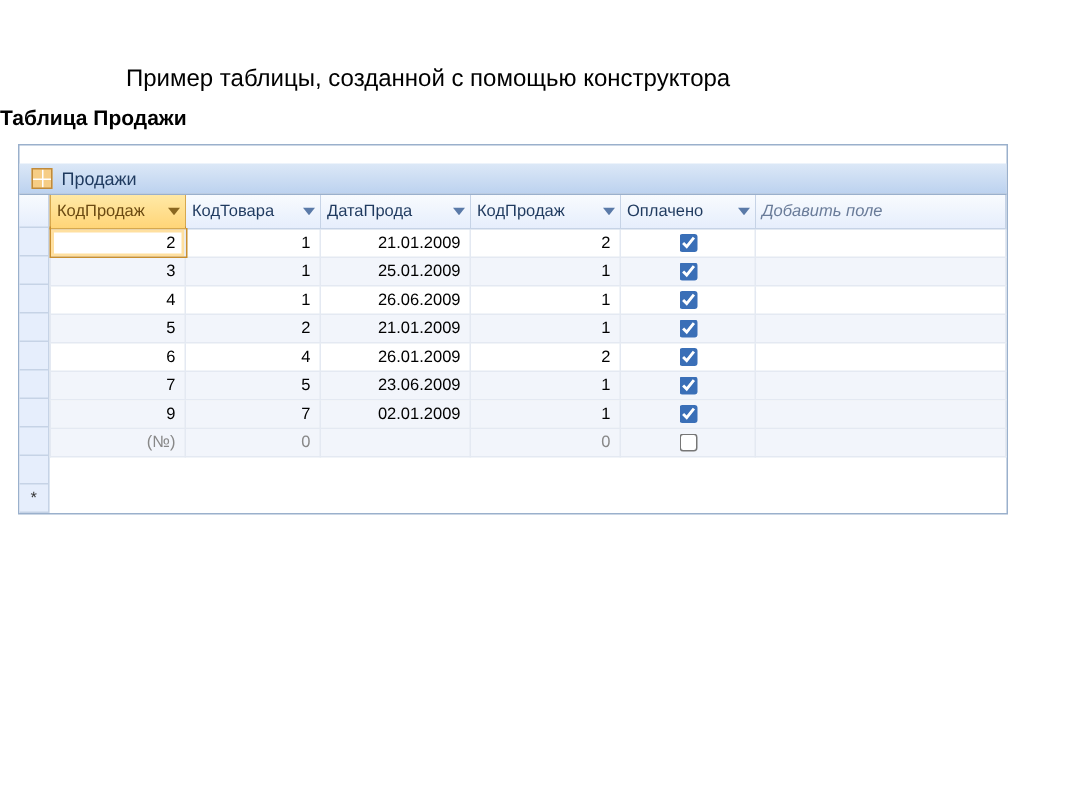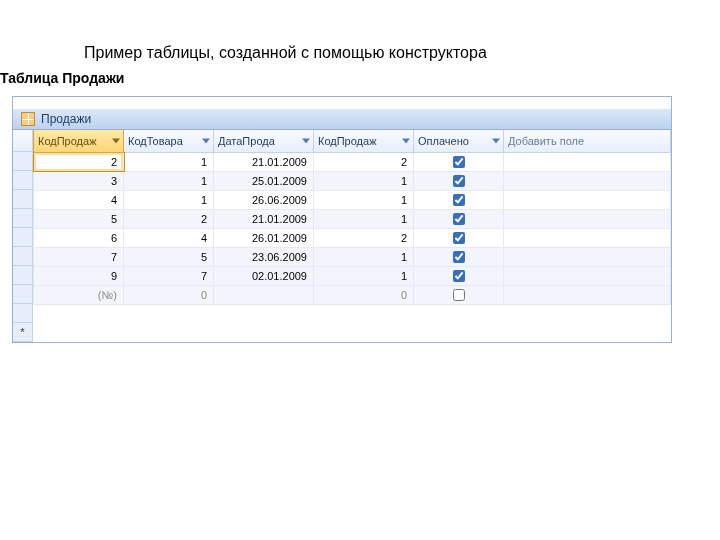--- a/index.html
+++ b/index.html
@@ -95,21 +95,21 @@
     color: #6b4a12;
   }
   th .dd {
     position: absolute; right: 3px; top: 50%; transform: translateY(-50%);
     width: 0; height: 0;
     border-left: 4px solid transparent;
     border-right: 4px solid transparent;
     border-top: 5px solid #5a7aa8;
   }
   th.active .dd { border-top-color: #8a6720; }
-  th.addfield { color: #6a7c99; }
+  th.addfield { font-style: italic; color: #6a7c99; }
   td {
     border: 1px solid #e4e9f2;
     height: 19px;
     padding: 0 6px;
     font-size: 11px;
     text-align: right;
     white-space: nowrap;
     overflow: hidden;
   }
   td.date { }

